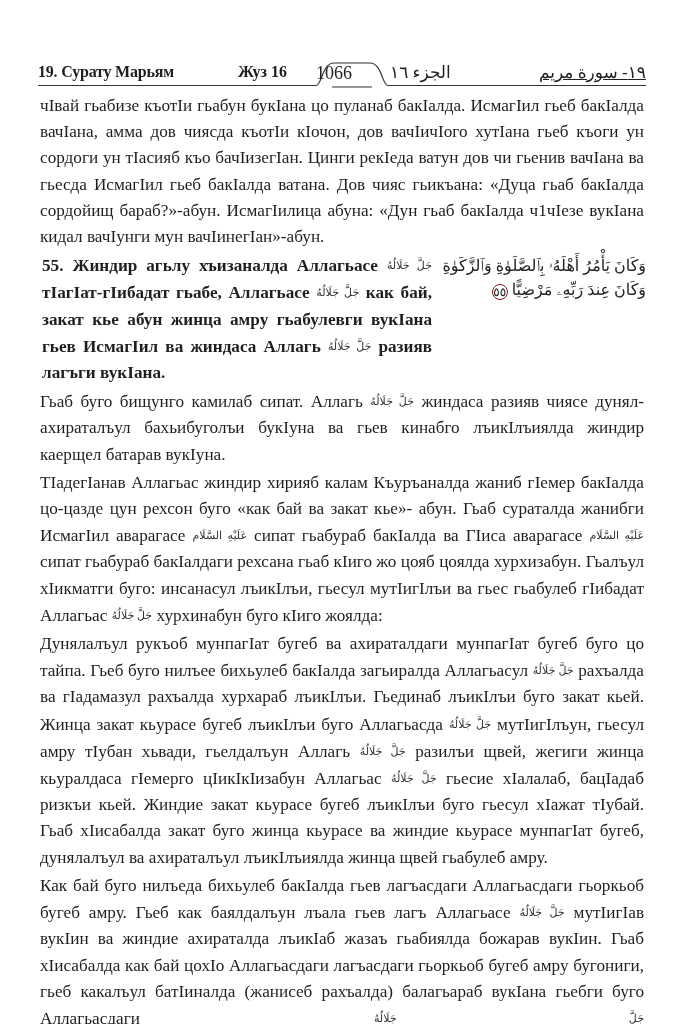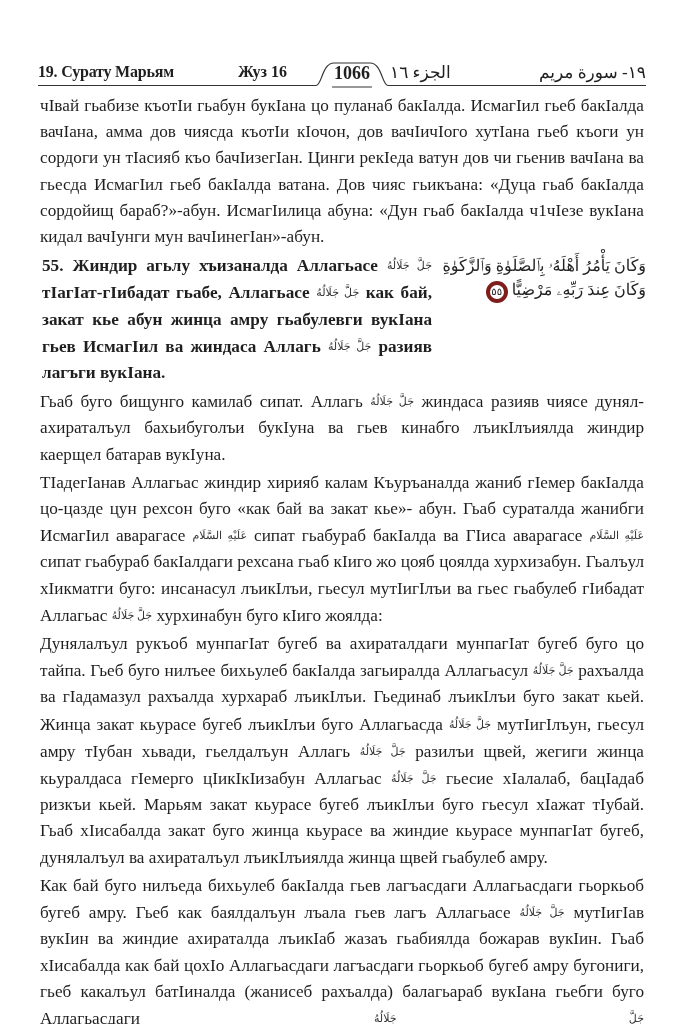--- a/index.html
+++ b/index.html
@@ -23,49 +23,49 @@
       border-top: 1.2px solid #333;
     }
     .hdr-arc { position: absolute; left: 264px; top: 0px; width: 100px; height: 26px; }
     .hdr-left {
       position: absolute; left: 0; top: 1px; font-weight: bold; font-size: 16px; letter-spacing: -0.2px;
     }
     .hdr-juz {
       position: absolute; left: 200px; top: 1px; font-weight: bold; font-size: 16px;
     }
     .hdr-page {
-      position: absolute; left: 286px; top: 1px; width: 56px; text-align: center;
-      font-weight: bold; font-size: 18px;
+      position: absolute; left: 268px; top: 1px; width: 56px; text-align: center;
+      font-weight: normal; font-size: 18px;
     }
     .hdr-juz-ar {
       position: absolute; left: 352px; top: 0px; font-size: 17px; direction: rtl; text-align: right;
     }
     .hdr-right {
-      position: absolute; right: 0; top: 0px; font-size: 17px; direction: rtl;
+      position: absolute; right: 0; top: 0px; font-size: 17px; direction: rtl; text-decoration: underline;
     }
 
     
     .content {
       position: absolute; left: 38px; top: 91px; width: 608px;
       font-size: 17.2px; line-height: 26.2px; text-align: justify;
     }
     .para { margin: 2px; text-align: justify; text-align-last: left; }
     .para.last-justify { text-align-last: justify; }
 
     .verse-block { position: relative; display: flex; justify-content: flex-end; margin: 1px 0 0 0; }
     .verse-ru {
       width: 390px; font-weight: bold; font-size: 17.2px; line-height: 26.2px;
     }
     .verse-ar {
       width: 214px; direction: rtl; text-align: right; font-size: 16px; line-height: 24px;
       padding-top: 2px; color: #222;
     }
     .aya-num {
-      display: inline-block; width: 14px; height: 14px; border: 4px solid #7f1d1d; border-radius: 50%;
-      font-size: 10px; line-height: 14px; text-align: center; vertical-align: middle;
+      display: inline-block; width: 14px; height: 14px; border: 1px solid #7f1d1d; border-radius: 50%;
+      font-size: 12px; line-height: 14px; text-align: center; vertical-align: middle;
     }
     .honor {
       font-size: 11px; color: #333; font-weight: normal; direction: rtl; unicode-bidi: isolate;
       vertical-align: 2px;
     }
   </style>
 </head>
 <body>
 
 <div class="page">
@@ -122,21 +122,21 @@
 
     <p class="para">
       <span>Дунялалъул рукъоб мунпагIат бугеб ва ахираталдаги мунпагIат бугеб буго цо тайпа. Гьеб буго нилъее бихьулеб бакIалда загьиралда Аллагьасул</span>
       <span class="honor">جَلَّ جَلَالُهُ</span>
       <span>рахъалда ва гIадамазул рахъалда хурхараб лъикIлъи. Гьединаб лъикIлъи буго закат кьей. Жинца закат кьурасе бугеб лъикIлъи буго Аллагьасда</span>
       <span class="honor">جَلَّ جَلَالُهُ</span>
       <span>мутIигIлъун, гьесул амру тIубан хьвади, гьелдалъун Аллагь</span>
       <span class="honor">جَلَّ جَلَالُهُ</span>
       <span>разилъи щвей, жегиги жинца кьуралдаса гIемерго цIикIкIизабун Аллагьас</span>
       <span class="honor">جَلَّ جَلَالُهُ</span>
-      <span>гьесие хIалалаб, бацIадаб ризкъи кьей. Марьям закат кьурасе бугеб лъикIлъи буго гьесул хIажат тIубай. Гьаб хIисабалда закат буго жинца кьурасе ва жиндие кьурасе мунпагIат бугеб, дунялалъул ва ахираталъул лъикIлъиялда жинца щвей гьабулеб амру.</span>
+      <span>гьесие хIалалаб, бацIадаб ризкъи кьей. Жиндие закат кьурасе бугеб лъикIлъи буго гьесул хIажат тIубай. Гьаб хIисабалда закат буго жинца кьурасе ва жиндие кьурасе мунпагIат бугеб, дунялалъул ва ахираталъул лъикIлъиялда жинца щвей гьабулеб амру.</span>
     </p>
 
     <p class="para last-justify">
       <span>Как бай буго нилъеда бихьулеб бакIалда гьев лагъасдаги Аллагьасдаги гьоркьоб бугеб амру. Гьеб как баялдалъун лъала гьев лагъ Аллагьасе</span>
       <span class="honor">جَلَّ جَلَالُهُ</span>
       <span>мутIигIав вукIин ва жиндие ахираталда лъикIаб жазаъ гьабиялда божарав вукIин. Гьаб хIисабалда как бай цохIо Аллагьасдаги лагъасдаги гьоркьоб бугеб амру бугониги, гьеб какалъул батIиналда (жанисеб рахъалда) балагьараб вукIана гьебги буго Аллагьасдаги</span>
       <span class="honor">جَلَّ جَلَالُهُ</span>
     </p>
 
   </div>

